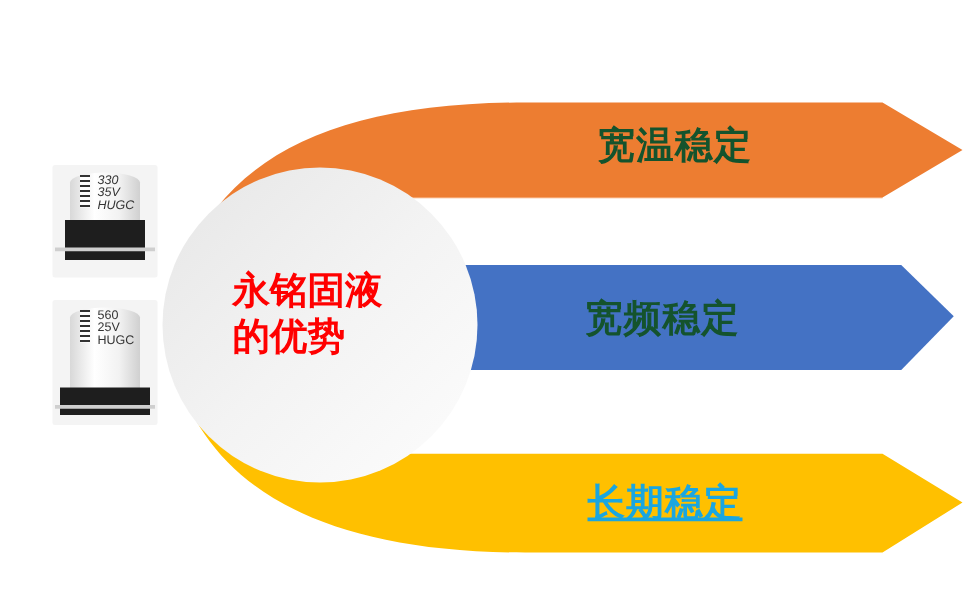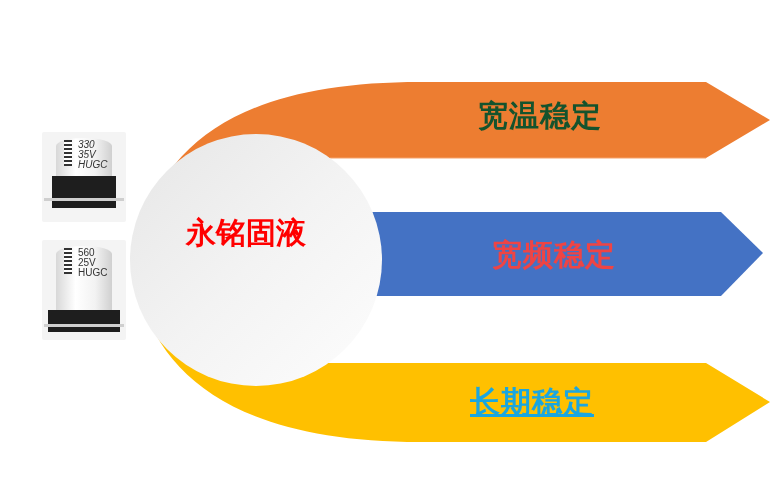--- a/index.html
+++ b/index.html
@@ -59,17 +59,18 @@
   <div class="cap-brand"></div>
   <div class="cap-text">
     <div>560</div>
     <div>25V</div>
     <div>HUGC</div>
   </div>
 </div>
 
 <div class="center-text">
   <div>永铭固液</div>
+  <div>的优势</div>
 </div>
 
 <div class="label" style="left:478px; top:96px; color:#14532d;">宽温稳定</div>
-<div class="label" style="left:492px; top:235px; color:#ef4444;">宽频稳定</div>
+<div class="label" style="left:468px; top:235px; color:#14532d;">宽频稳定</div>
 <div class="label" style="left:470px; top:382px; color:#1aa6e0;text-decoration:underline;">长期稳定</div>
 
 </body></html>

